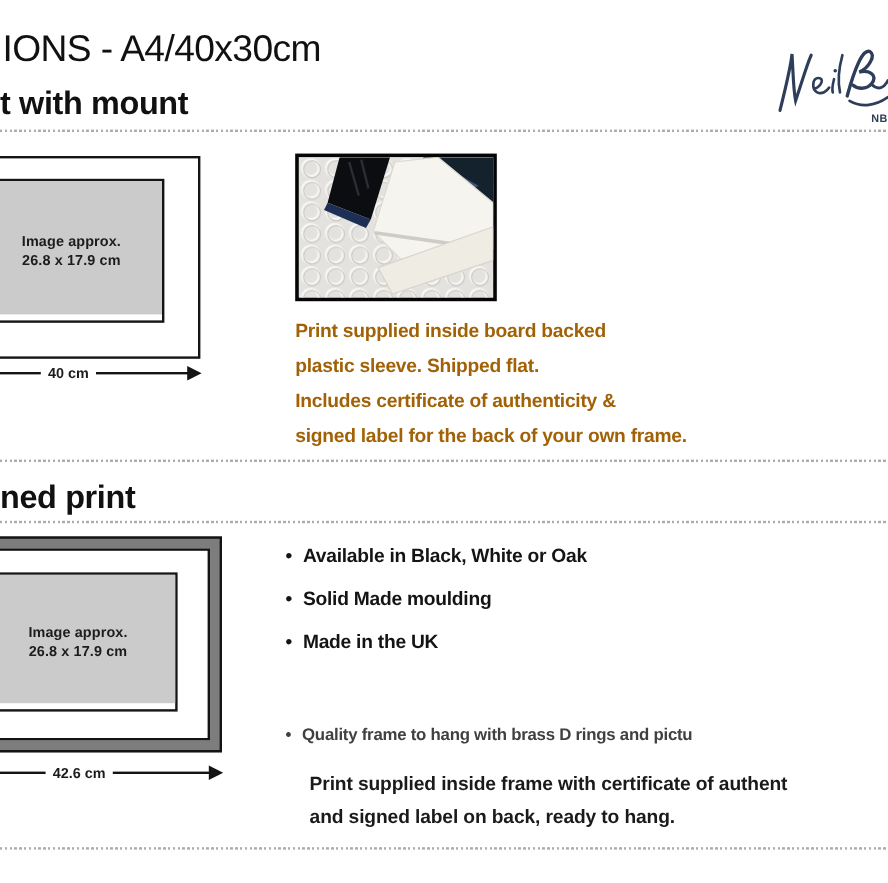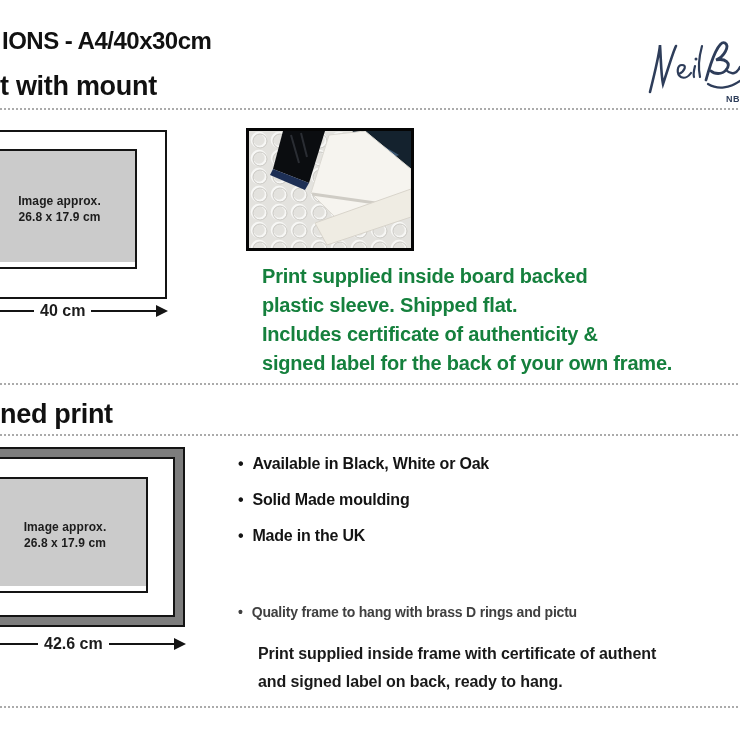--- a/index.html
+++ b/index.html
@@ -6,21 +6,21 @@
   body{
     width:740px;height:736px;position:relative;overflow:hidden;
     background:#ffffff;
     font-family:"Liberation Sans", sans-serif;
     color:#161616;
     -webkit-font-smoothing:antialiased;
   }
   .abs{position:absolute;}
   
   .main-title{
-    left:2px;top:22px;font-size:24px;font-weight:700;letter-spacing:-0.5px;
+    left:2px;top:22px;font-size:31px;font-weight:400;letter-spacing:-0.5px;
     line-height:38px;color:#111;white-space:nowrap;
   }
   .section-heading{
     font-size:27px;font-weight:700;letter-spacing:-0.3px;line-height:33px;
     color:#111;white-space:nowrap;left:0;
   }
   .heading-mount{top:70px;}
   .heading-framed{top:398px;}
   
   .divider{
@@ -65,35 +65,35 @@
   .dim-line{height:2px;background:#141414;}
   .dim1-line{left:0;top:310px;width:160px;}
   .dim2-line{left:0;top:643px;width:178px;}
   .arrowhead{
     width:0;height:0;border-top:6px solid transparent;border-bottom:6px solid transparent;
     border-left:12px solid #141414;
   }
   .ah1{left:156px;top:305px;}
   .ah2{left:174px;top:638px;}
   .dim-label{
-    background:#ffffff;padding:0 6px;font-size:16px;font-weight:700;color:#1c1c1c;
+    background:#ffffff;padding:0 6px;font-size:12px;font-weight:700;color:#1c1c1c;
     line-height:16px;white-space:nowrap;
   }
   .dim1-label{left:34px;top:303px;}
   .dim2-label{left:38px;top:636px;}
   
   .photo{
     left:246px;top:128px;width:168px;height:123px;box-sizing:border-box;
     border:3px solid #050505;background:#e6e5e2;
   }
   .photo svg{display:block;}
   
   .para1{
-    left:262px;top:262px;font-size:20px;font-weight:700;line-height:29px;
-    color:#15803d;letter-spacing:-0.2px;white-space:nowrap;
+    left:246px;top:262px;font-size:16px;font-weight:700;line-height:29px;
+    color:#a16207;letter-spacing:-0.2px;white-space:nowrap;
   }
   .bullets{
     left:238px;top:446px;list-style:none;margin:0;padding:0;
     font-size:16px;font-weight:700;color:#141414;letter-spacing:-0.2px;
   }
   .bullets li{line-height:36px;white-space:nowrap;}
   .bullet-dot{margin-right:9px;}
   .bullet-small{
     left:238px;top:598px;font-size:14px;font-weight:700;line-height:28px;
     color:#404040;white-space:nowrap;letter-spacing:-0.2px;

